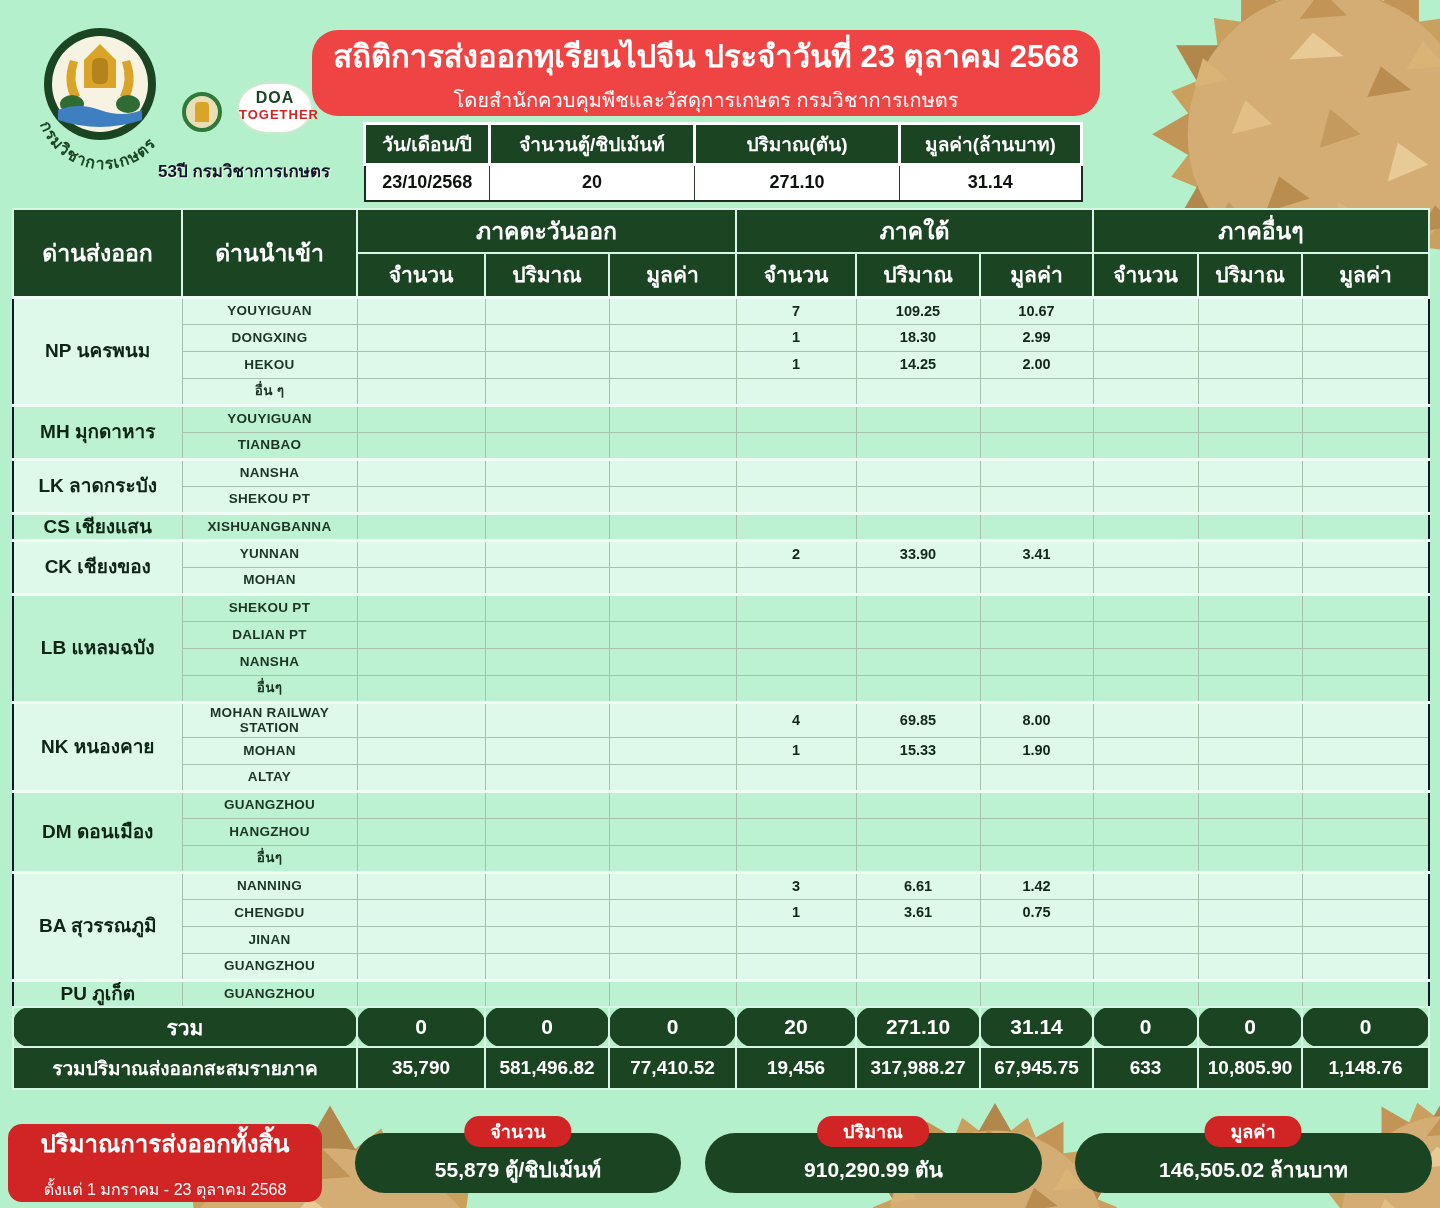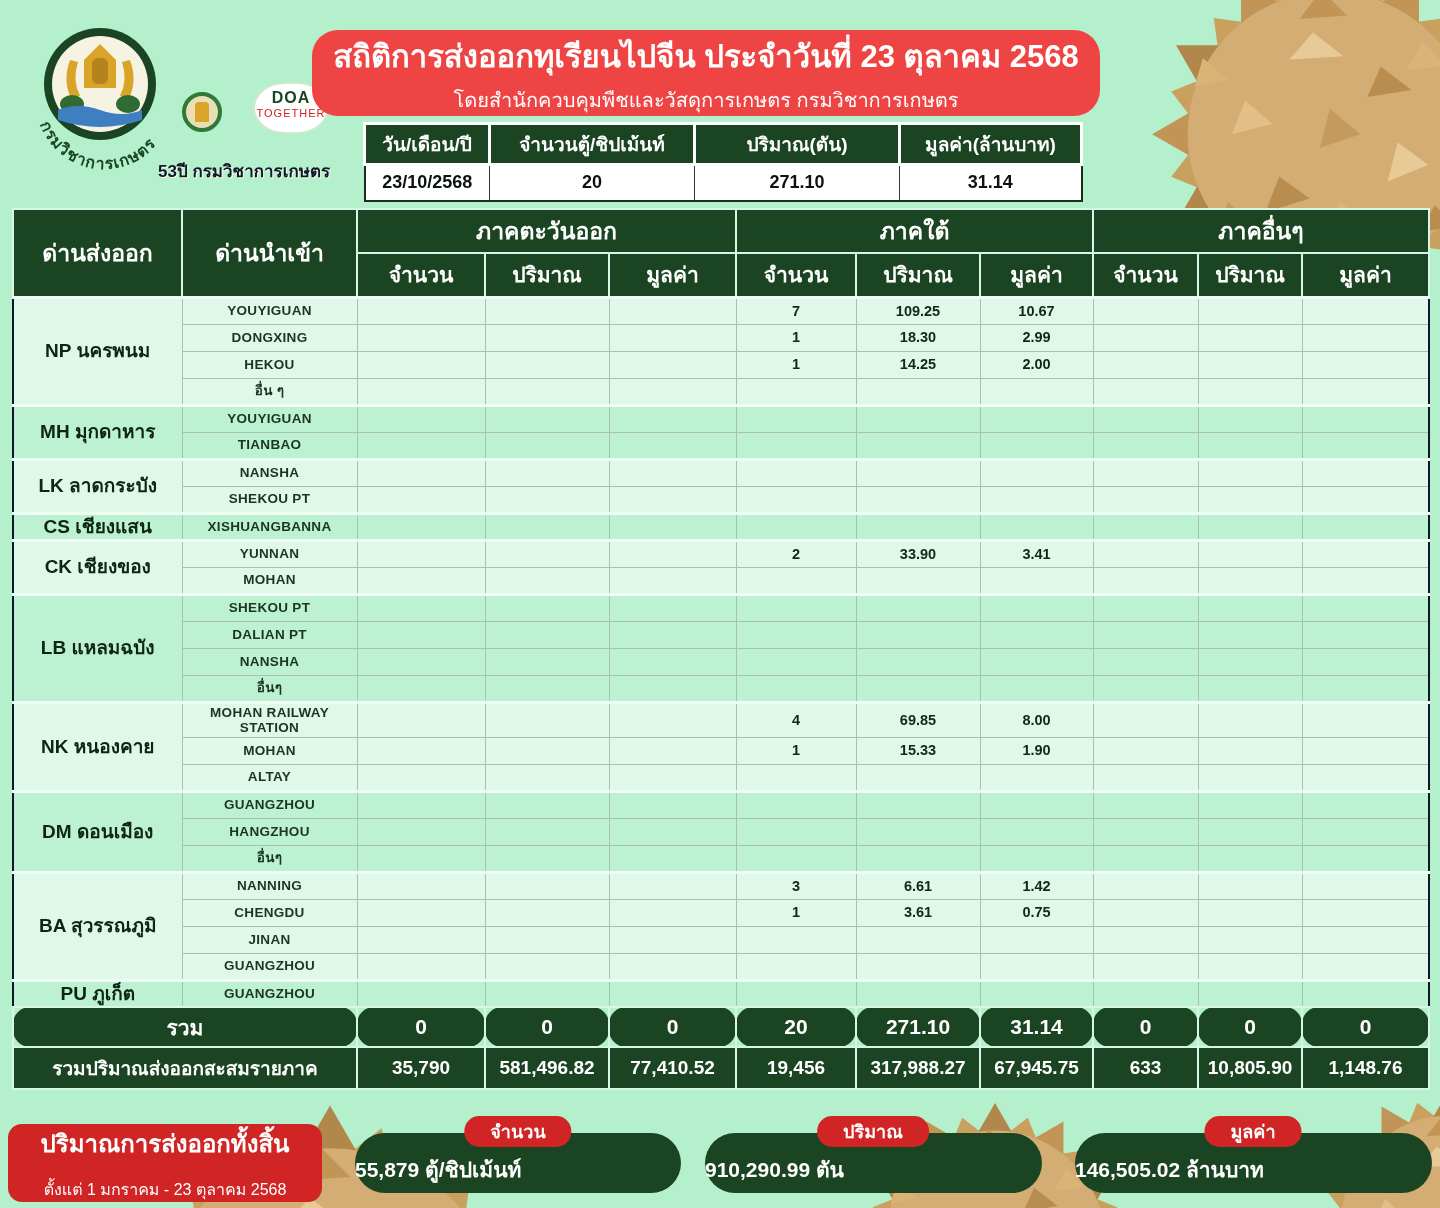--- a/index.html
+++ b/index.html
@@ -20,23 +20,23 @@
   .d4 { left:1300px; top:1075px; width:300px; height:300px; }
 
   
   .seal-logo { left:36px; top:24px; width:140px; height:152px; z-index:1; }
   .anniv-logo { left:156px; top:36px; width:168px; height:148px; z-index:1; }
   .anniv-53 { position:absolute; left:0; top:-6px; width:100%; text-align:center;
     font-size:82px; font-weight:bold; color:#5aab3e; letter-spacing:8px;
     text-shadow:2px 2px 0 #2c7d46; }
   .anniv-doa { position:absolute; left:83px; top:48px; width:72px; height:48px;
     background:#fff; border-radius:50%/60%; text-align:center; padding-top:5px;
-    box-shadow:0 0 0 2px #cfe9cf;margin-left:16px; }
+    box-shadow:0 0 0 2px #cfe9cf; }
   .anniv-doa .doa { font-size:16px; font-weight:bold; color:#1b4522; letter-spacing:1px; }
-  .anniv-doa .together { font-size:11px; font-weight:normal; color:#d02425; letter-spacing:1px; }
+  .anniv-doa .together { font-size:13px; font-weight:bold; color:#d02425; letter-spacing:1px; }
   .anniv-seal { position:absolute; left:26px; top:56px; width:40px; height:40px;
     background:#e9dfb6; border:4px solid #2f7a39; border-radius:50%; }
   .anniv-seal::after { content:""; position:absolute; left:9px; top:6px; width:14px; height:20px;
     background:#d9a427; border-radius:4px 4px 0 0; }
   .anniv-gold { position:absolute; left:-6px; bottom:0; width:112%; text-align:center;
     color:#0f172a; font-weight:bold; font-size:17px; text-shadow:1px 1px 0 #fffce9; }
 
   .banner { left:312px; top:30px; width:788px; height:86px; background:#ef4444;
     border-radius:26px; color:#fff; display:flex; flex-direction:column;
     justify-content:center; align-items:center; gap:3px; z-index:1; }
@@ -70,21 +70,21 @@
   .cumulative-row td { font-size:19px; height:42px; }
 
   
   .red-box { left:8px; top:1124px; width:314px; height:78px; background:#d02425;
     border-radius:14px; color:#fff; display:flex; flex-direction:column;
     align-items:center; justify-content:center; gap:14px; z-index:2; }
   .red-box-line1 { font-size:24px; font-weight:bold; }
   .red-box-line2 { font-size:16px; }
   .pill { position:absolute; top:1133px; height:60px; background:#1b4522;
     border-radius:30px; color:#fff; font-weight:bold; font-size:21px;
-    display:flex; align-items:center; justify-content:flex-start;
+    display:flex; align-items:center; justify-content:center;
     padding-top:12px; z-index:2; }
   .pill1 { left:355px; width:326px; }
   .pill2 { left:705px; width:337px; }
   .pill3 { left:1075px; width:357px; }
   .badge { position:absolute; top:1116px; height:31px; background:#d02425;
     border-radius:15px; color:#fff; font-weight:bold; font-size:18px;
     display:flex; align-items:center; justify-content:center;
     padding:0 26px; z-index:3; transform:translateX(-50%); }
   .badge1 { left:518px; }
   .badge2 { left:873px; }

